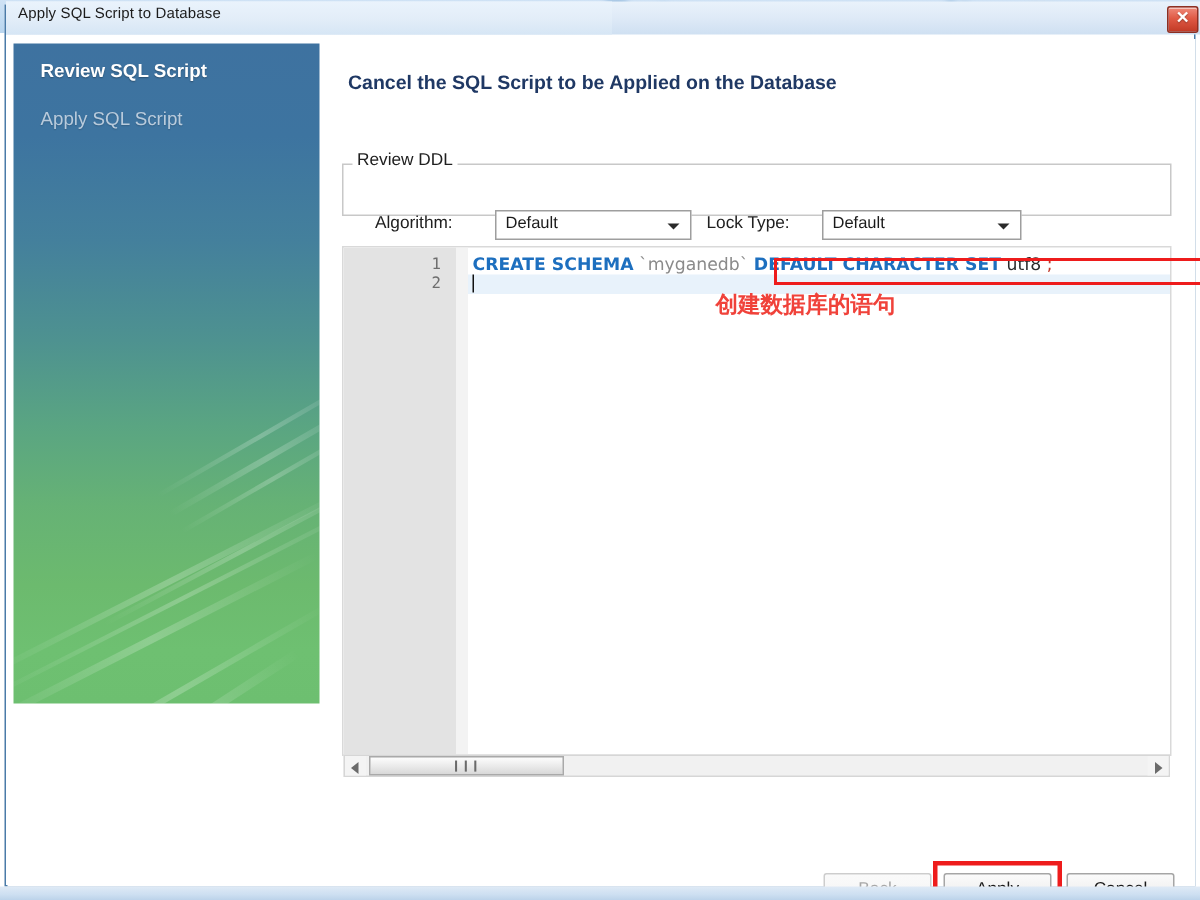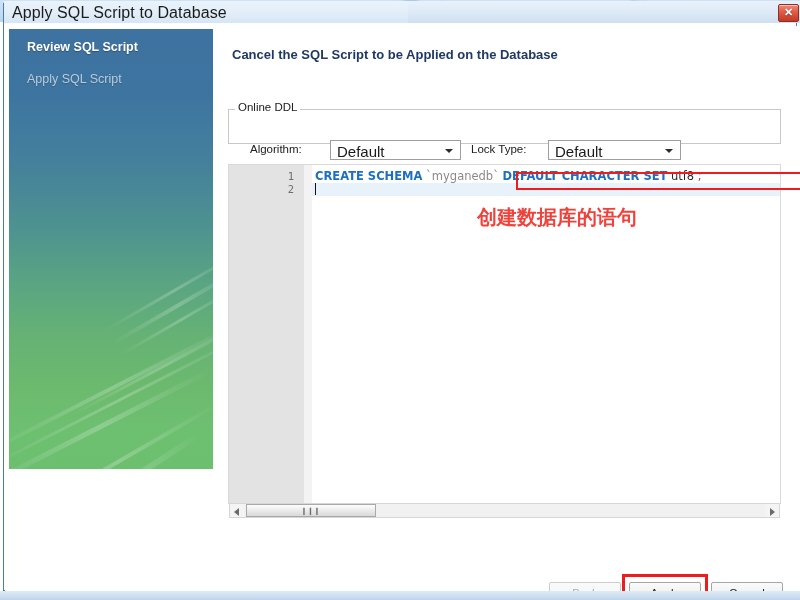--- a/index.html
+++ b/index.html
@@ -53,21 +53,21 @@
   #titlebar {
     position: absolute;
     left: 0; top: -3px;
     width: 800px;
     height: 22px;
     background: linear-gradient(180deg,#e9f2fb 0%, #dfeaf7 48%, #cfe0f2 100%);
   }
   #title-text {
     position: absolute;
     left: 8px; top: 3px;
-    font-size: 16px;
+    font-size: 10px;
     color: #1b1b1b;
     letter-spacing: .1px;
     white-space: nowrap;
   }
   #title-wash {
     position: absolute;
     left: 0; top: 0;
     width: 404px; height: 22px;
     background: linear-gradient(180deg,#eaf3fc 0%, #e2edf8 55%, #d6e6f5 100%);
   }
@@ -202,21 +202,21 @@
     position: absolute;
     height: 20px;
     border: 1px solid #9e9e9e;
     background: #ffffff;
     box-sizing: border-box;
     cursor: pointer;
   }
   .combo .value {
     position: absolute;
     left: 6px; top: 2px;
-    font-size: 15px;
+    font-size: 11px;
     color: #1a1a1a;
     white-space: nowrap;
   }
   .combo .arrow {
     position: absolute;
     right: 7px; top: 8px;
     width: 0; height: 0;
     border-left: 4px solid transparent;
     border-right: 4px solid transparent;
     border-top: 4px solid #2b2b2b;
@@ -341,21 +341,21 @@
   }
 
   
   .annotation {
     position: absolute;
     color: #f0423a;
     font-weight: bold;
     white-space: nowrap;
     font-family: "DejaVu Sans", sans-serif;
   }
-  #annotation-sql    { left: 472px; top: 178px; font-size: 20px; }
+  #annotation-sql    { left: 472px; top: 168px; font-size: 15px; }
   #annotation-apply  { left: 578px; top: 510px; font-size: 15px; }
 
   
   .btn {
     position: absolute;
     top: 556px;
     height: 23px;
     border: 1px solid #a6a6a6;
     border-radius: 2px;
     background: linear-gradient(180deg,#fbfbfb 0%, #f1f1f1 48%, #e3e3e3 52%, #dedede 100%);
@@ -432,21 +432,21 @@
 
       <div class="step" id="step-review">Review SQL Script</div>
       <div class="step" id="step-apply">Apply SQL Script</div>
     </div>
 
     <div id="content">
 
       <div id="page-heading">Cancel the SQL Script to be Applied on the Database</div>
 
       <div id="ddl-group"></div>
-      <div id="ddl-legend">Online DDL</div>
+      <div id="ddl-legend">Review DDL</div>
 
       <div class="field-label" id="algorithm-label">Algorithm:</div>
       <div class="combo" id="algorithm-combo">
         <span class="value">Default</span>
         <span class="arrow"></span>
       </div>
 
       <div class="field-label" id="locktype-label">Lock Type:</div>
       <div class="combo" id="locktype-combo">
         <span class="value">Default</span>

